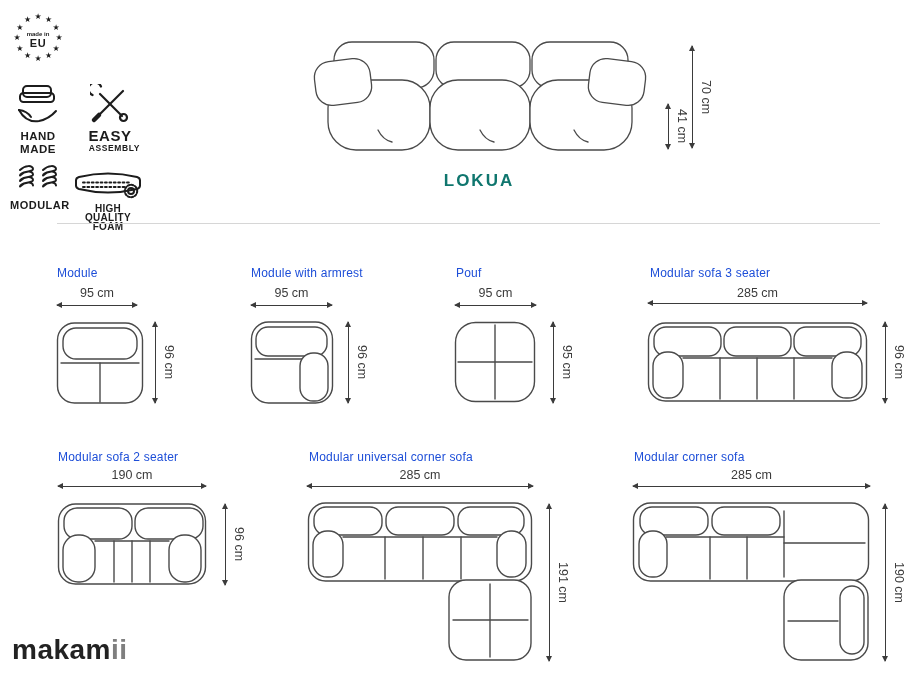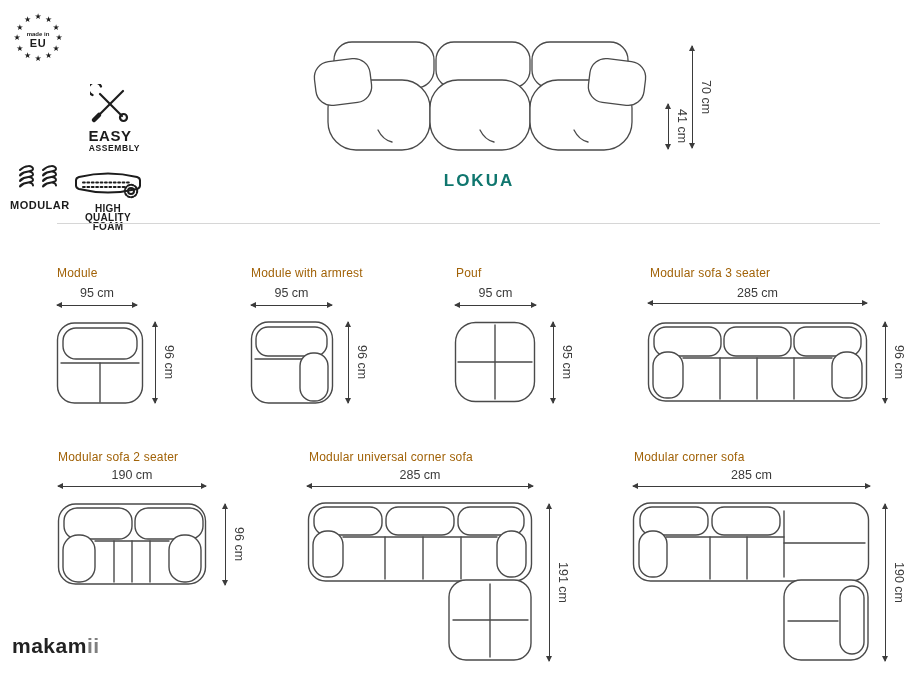--- a/index.html
+++ b/index.html
@@ -14,35 +14,35 @@
   .badge-line2{font-size:8.5px;font-weight:bold;letter-spacing:.3px;line-height:10px;}
   .b-hand .badge-line1,.b-hand .badge-line2{font-size:11.5px;line-height:12.5px;letter-spacing:.5px;}
   .b-easy .badge-line1{font-size:15px;line-height:15px;letter-spacing:.5px;}
   .b-easy .badge-line2{font-size:8.5px;line-height:11px;letter-spacing:.6px;text-align:right;}
   .b-springs .badge-line1{font-size:11px;letter-spacing:.5px;}
   .b-foam .badge-line1,.b-foam .badge-line2{font-size:10px;line-height:9px;}
   .hero-title{position:absolute;left:379px;top:171px;width:200px;text-align:center;
               font-size:17px;font-weight:bold;letter-spacing:2px;color:#0f766e;}
   .divider{position:absolute;left:57px;top:223px;width:823px;border-top:1.5px solid #d6d6d6;}
   .cfg{position:absolute;}
-  .cfg-name{position:absolute;font-size:12px;color:#a16207;letter-spacing:.2px;white-space:nowrap;}
+  .cfg-name{position:absolute;font-size:12px;color:#1d4ed8;letter-spacing:.2px;white-space:nowrap;}
   .dim{font-size:12.5px;color:#3b3b3b;white-space:nowrap;}
   .dim-h{position:absolute;text-align:center;}
   .dim-v{position:absolute;writing-mode:vertical-rl;text-align:center;}
   .h-arrow{position:absolute;height:0;border-top:1px solid #3b3b3b;}
   .h-arrow::before{content:"";position:absolute;left:-1px;top:-4px;width:0;height:0;
     border:3.5px solid transparent;border-left:none;border-right:6.5px solid #3b3b3b;}
   .h-arrow::after{content:"";position:absolute;right:-1px;top:-4px;width:0;height:0;
     border:3.5px solid transparent;border-right:none;border-left:6.5px solid #3b3b3b;}
   .v-arrow{position:absolute;width:0;border-left:1px solid #3b3b3b;}
   .v-arrow::before{content:"";position:absolute;left:-4px;top:-1px;width:0;height:0;
     border:3.5px solid transparent;border-top:none;border-bottom:6.5px solid #3b3b3b;}
   .v-arrow::after{content:"";position:absolute;left:-4px;bottom:-1px;width:0;height:0;
     border:3.5px solid transparent;border-bottom:none;border-top:6.5px solid #3b3b3b;}
-  .logo{position:absolute;left:12px;top:634px;font-size:21px;font-weight:bold;
+  .logo{position:absolute;left:12px;top:634px;font-size:28px;font-weight:bold;
         letter-spacing:.5px;color:#222;}
   .logo .accent{color:#7f7f7f;}
   .eu-star{font-family:"DejaVu Sans",sans-serif;font-size:8px;fill:#1c1c1c;stroke:none;}
   .eu-small{font-size:6px;font-weight:bold;fill:#1c1c1c;stroke:none;}
   .eu-big{font-size:11px;font-weight:bold;fill:#1c1c1c;stroke:none;letter-spacing:.5px;}
 </style>
 </head>
 <body>
 
 <div class="canvas">
@@ -60,20 +60,30 @@
       <text class="eu-star" x="7.8" y="40.5" text-anchor="middle">★</text>
       <text class="eu-star" x="5" y="30" text-anchor="middle">★</text>
       <text class="eu-star" x="7.8" y="19.5" text-anchor="middle">★</text>
       <text class="eu-star" x="15.5" y="11.8" text-anchor="middle">★</text>
       <text class="eu-small" x="26" y="25.5" text-anchor="middle">made in</text>
       <text class="eu-big" x="26" y="37" text-anchor="middle">EU</text>
     </svg>
   </div>
 
 
+  <div class="badge b-hand" style="left:10px;top:84px;width:56px;">
+    <svg class="icon" width="46" height="42" viewBox="0 0 46 42">
+      <rect x="8" y="2" width="28" height="11" rx="4"></rect>
+      <rect x="5" y="9" width="34" height="9" rx="3.5"></rect>
+      <path d="M4,26 q7,13 20,11 q10,-2 17,-10"></path>
+      <path d="M4,26 q8,1 12,7"></path>
+    </svg>
+    <div class="badge-line1">HAND</div>
+    <div class="badge-line2">MADE</div>
+  </div>
 
   <div class="badge b-easy" style="left:80px;top:84px;width:60px;">
     <svg class="icon" width="40" height="40" viewBox="0 0 40 40" style="stroke-width:2.2">
       <path d="M7,33 L33,7"></path>
       <path d="M4,36 l5,-5" style="stroke-width:4.5"></path>
       <path d="M11,2.5 A6.5,6.5 0 1 0 2.5,11"></path>
       <path d="M10,10 L32,32"></path>
       <circle cx="33.5" cy="33.5" r="3.5"></circle>
     </svg>
     <div class="badge-line1">EASY</div>

